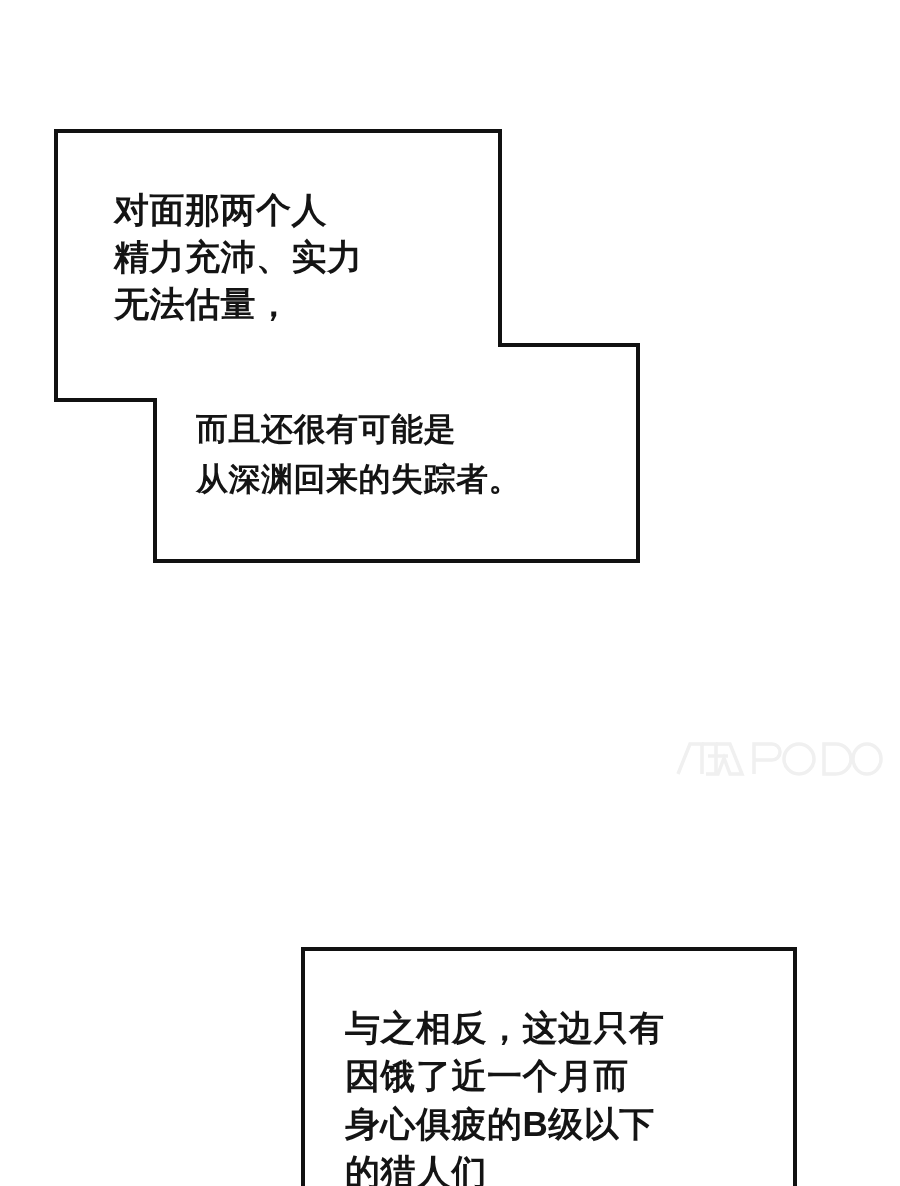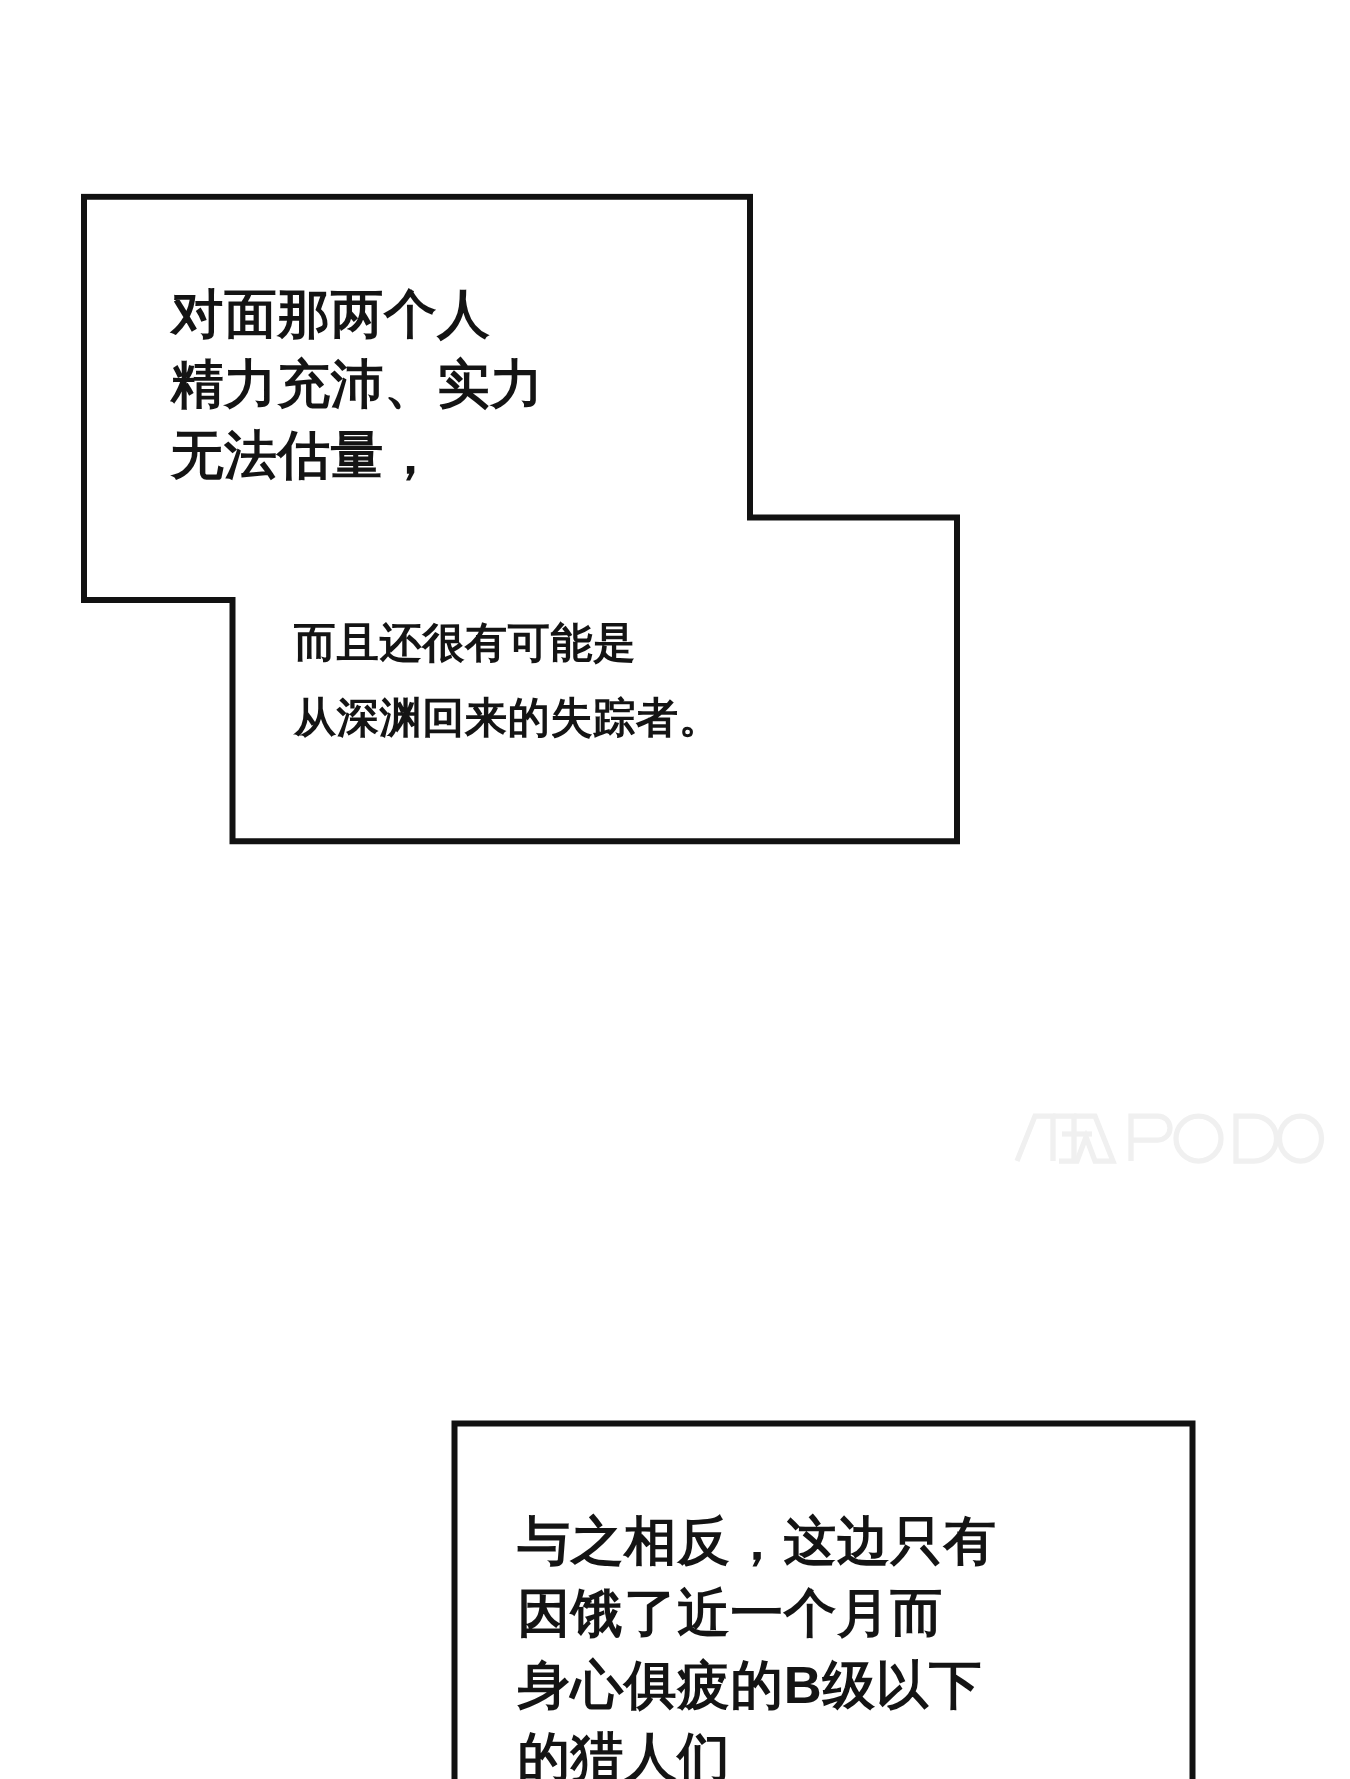--- a/index.html
+++ b/index.html
@@ -90,22 +90,23 @@
   #b1-para-top {
     left: 114px;
     top: 186px;
     font-size: 35px;
     line-height: 47px;
   }
   
   #b1-para-bottom {
     left: 196px;
     top: 404px;
-    font-size: 28px;
+    font-size: 32px;
     line-height: 50px;
+    font-family: Liberation Serif, serif;
   }
 
   
   .bubble-rect {
     position: absolute;
     left: 301px;
     top: 947px;
     width: 496px;
     height: 300px; 
     background: #ffffff;

